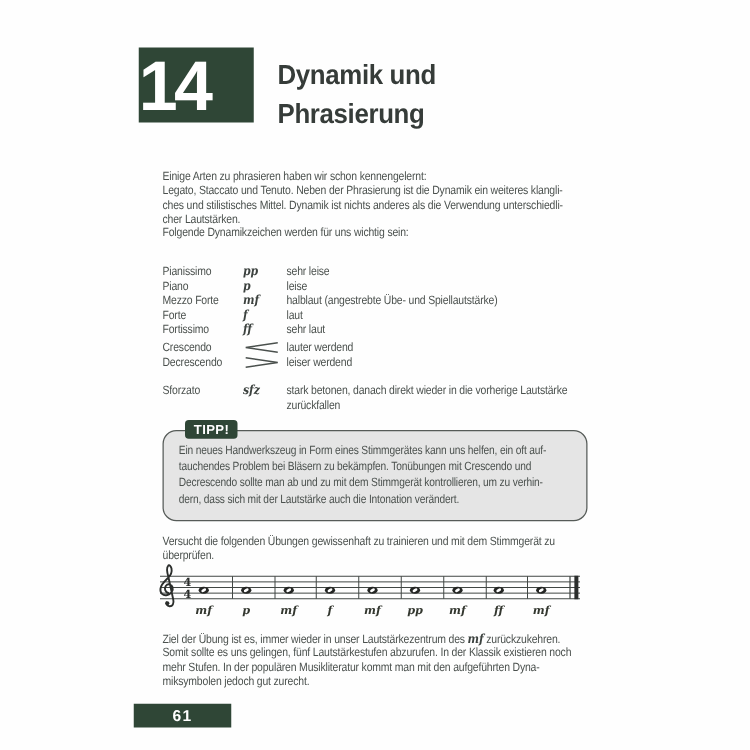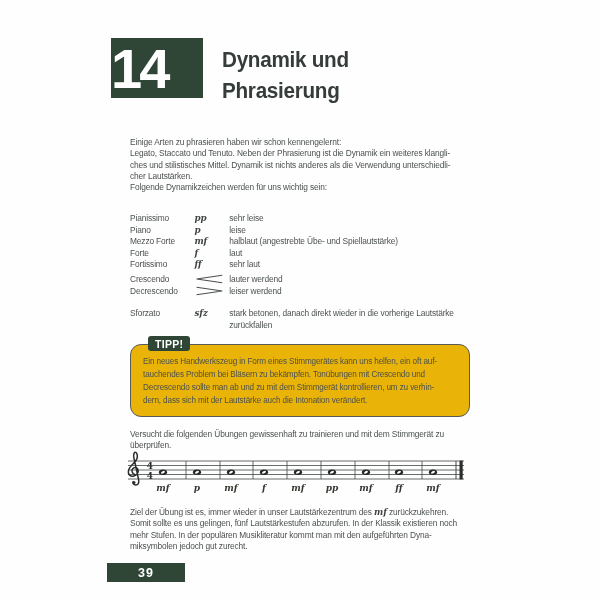--- a/index.html
+++ b/index.html
@@ -21,21 +21,21 @@
   .row { white-space:nowrap; }
   .col-name { display:inline-block; width:74px; vertical-align:top; }
   .col-sym  { display:inline-block; width:40px; vertical-align:top; }
   .desc-lines { display:inline-block; vertical-align:top; }
   .msym { font-family:"DejaVu Serif","Liberation Serif",serif; font-style:italic; font-weight:bold;
     font-size:10px; color:#3c423f; letter-spacing:0; }
   .hairpin { vertical-align:middle; margin-bottom:1px; }
 
   
   .tip-box { position:absolute; left:130px; top:344px; width:340px; height:73px;
-    border:1.3px solid #565b58; border-radius:11px; background:#eab308; box-sizing:border-box; }
+    border:1.3px solid #565b58; border-radius:11px; background:#e5e5e5; box-sizing:border-box; }
   .tip-label { position:absolute; left:17px; top:-9px; background:#2f4636; color:#ffffff;
     font-size:10.5px; font-weight:bold; padding:2px 7px 1px; border-radius:3px; letter-spacing:0.3px; }
   .tip-text { position:absolute; left:12px; top:9px; font-size:9.6px; line-height:13px;
     letter-spacing:-0.15px; transform:scaleX(0.85); transform-origin:left top; }
   .tip-text div { white-space:nowrap; }
 
   
   .staff-wrap { position:absolute; left:126px; top:449px; width:342px; height:46px; }
   .staff-svg line, .staff-svg path.sline { stroke:#414744; }
   .staff-svg text.dyn  { font-family:"DejaVu Serif","Liberation Serif",serif; font-style:italic;
@@ -206,16 +206,16 @@
   </div>
 
   <div class="tblock" style="top:506px">
     <div><span>Ziel der Übung ist es, immer wieder in unser Lautstärkezentrum des </span><span class="inline-msym">mf</span><span> zurückzukehren.</span></div>
     <div>Somit sollte es uns gelingen, fünf Lautstärkestufen abzurufen. In der Klassik existieren noch</div>
     <div>mehr Stufen. In der populären Musikliteratur kommt man mit den aufgeführten Dyna-</div>
     <div>miksymbolen jedoch gut zurecht.</div>
   </div>
 
   <div class="pagenum-box">
-    <span>39</span>
+    <span>61</span>
   </div>
 
 </div>
 
 </body></html>

